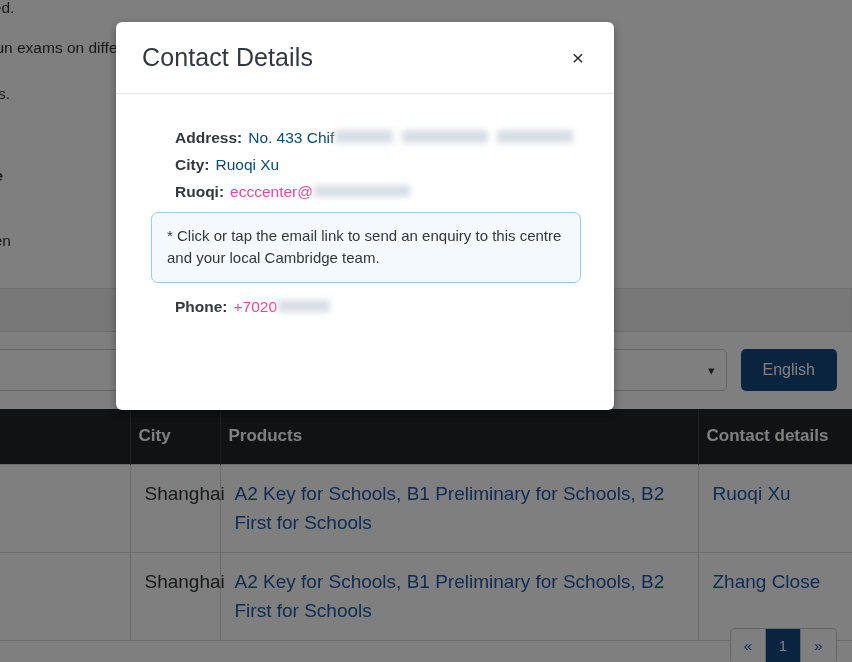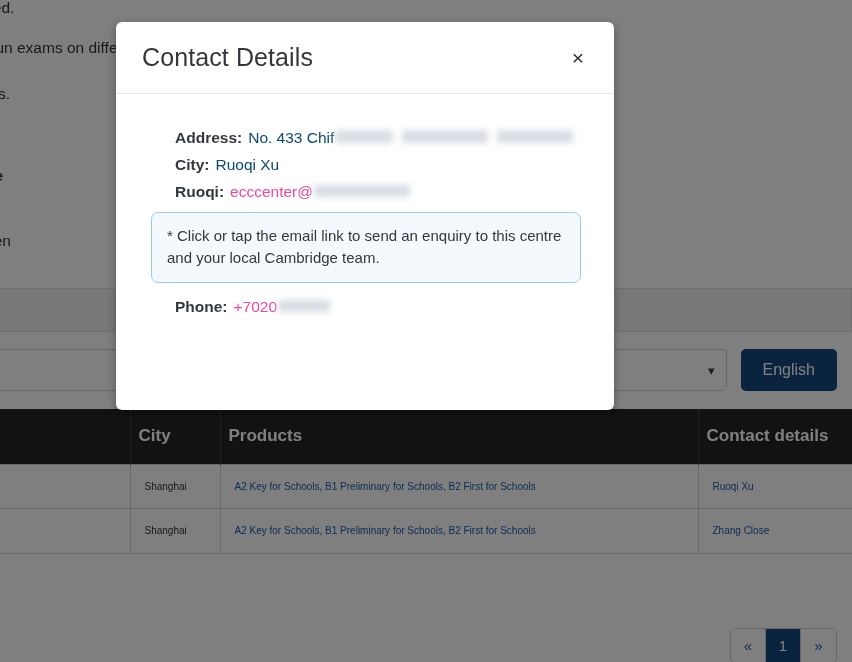--- a/index.html
+++ b/index.html
@@ -140,21 +140,21 @@
     font-size: 17px;
     font-weight: bold;
     padding: 16px 8px;
     vertical-align: top;
     border-right: 1px solid #3c4147;
     line-height: 1.35;
   }
   table.centres thead th:last-child { border-right: none; }
 
   table.centres tbody td {
-    font-size: 10px;
+    font-size: 19px;
     padding: 14px;
     vertical-align: top;
     border: 1px solid #d4d4d4;
     border-left: none;
     border-right: 1px solid #d4d4d4;
     color: #2f3133;
     line-height: 1.55;
     background: #ffffff;
     margin-left: 17px;
   }

